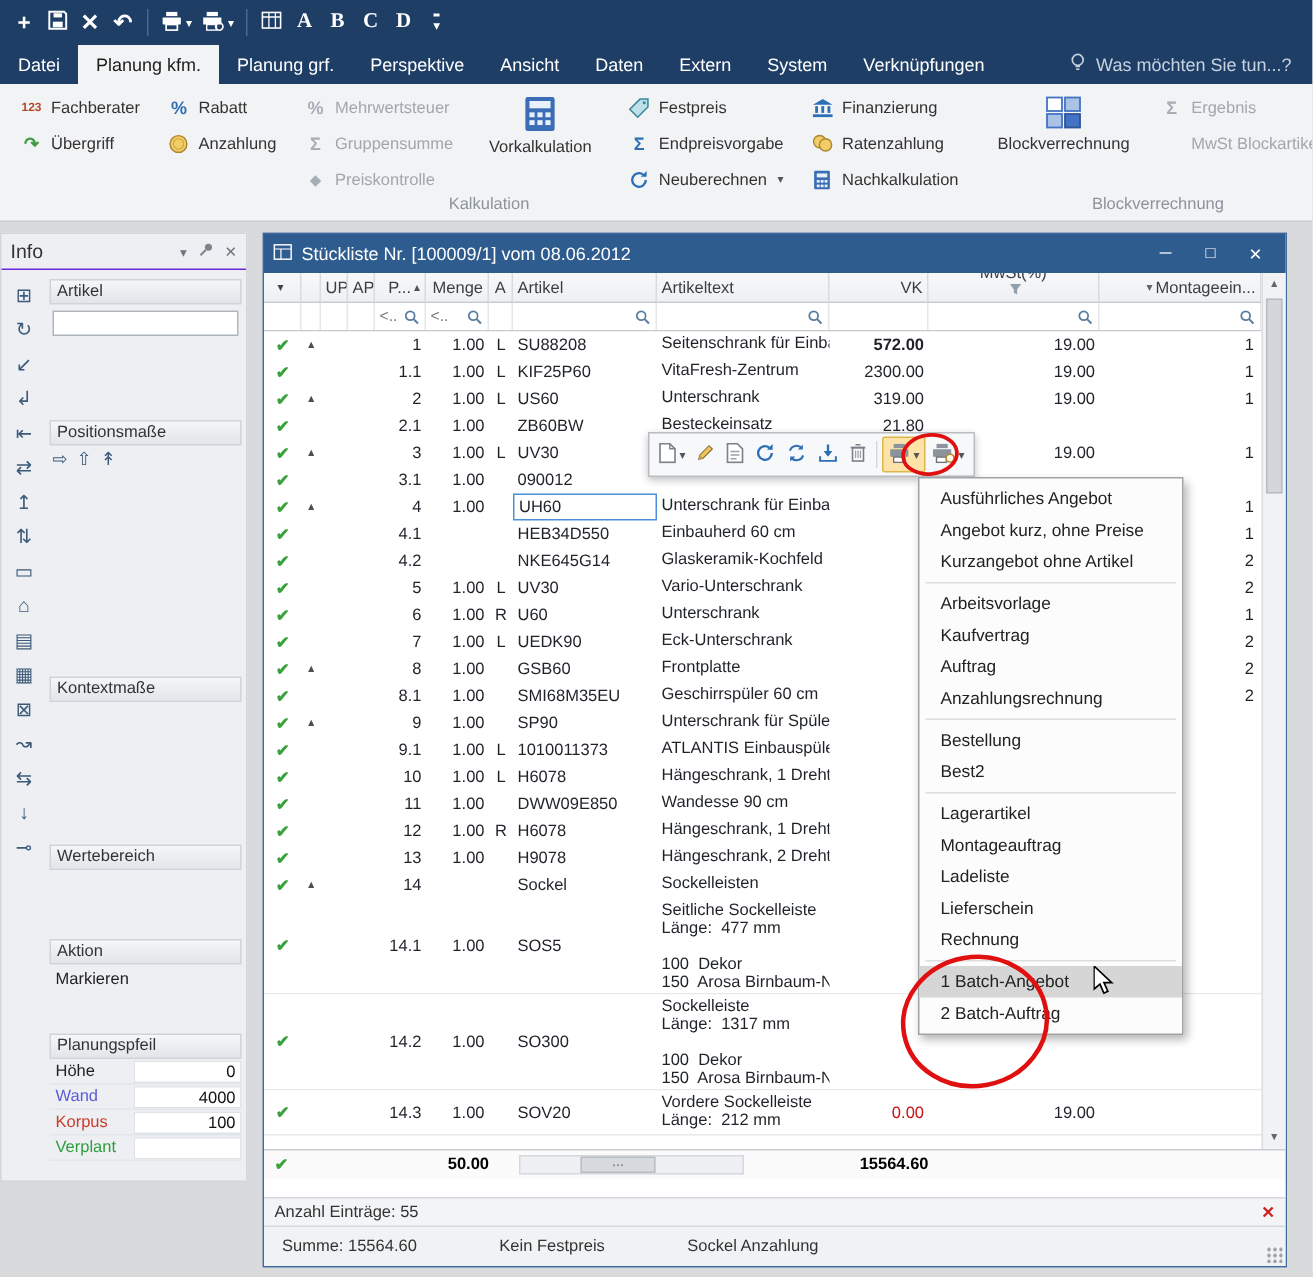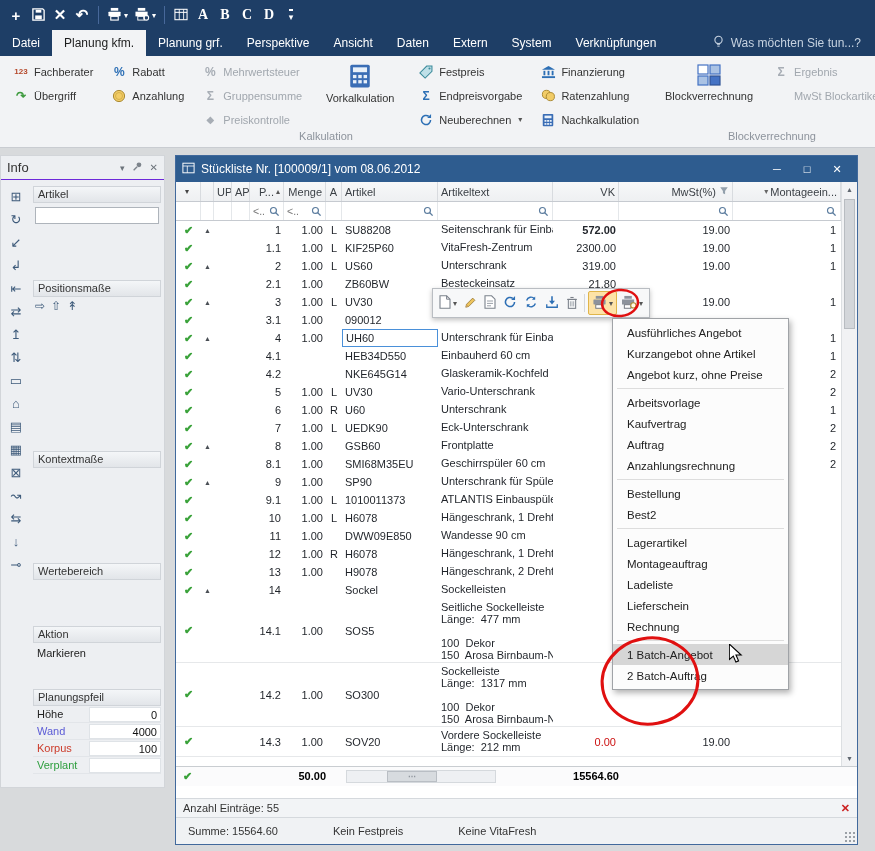--- a/index.html
+++ b/index.html
@@ -466,21 +466,21 @@
           </div>
           <div class="cell hc " style="width: 96px;">
             <span>Artikel</span>
           </div>
           <div class="cell hc " style="width: 115px;">
             <span>Artikeltext</span>
           </div>
           <div class="cell hc a-r" style="width: 66px;">
             <span>VK</span>
           </div>
-          <div class="cell hc a-r" style="width: 114px;">
+          <div class="cell hc a-r" style="width: 114px; flex-direction: column;">
             <span>MwSt(%)</span>
             <span style="margin-left:3px"><svg width="10" height="10" viewBox="0 0 12 12">
                 <path d="M1.5 1.5h9L7.3 6v4L4.7 8.6V6z" fill="#93a0ac"></path>
               </svg></span>
           </div>
           <div class="cell hc a-r" style="width: 108px;">
             <span class="dd" style="color:#666;margin-right:2px">▾</span>
             <span>Montageein...</span>
           </div>
         </div>
@@ -1001,21 +1001,21 @@
     <span class="tot-vk">15564.60</span>
   </div>
   <div class="wspacer"></div>
   <div class="entries">
     <span>Anzahl Einträge: 55</span>
     <span class="eclose">✕</span>
   </div>
   <div class="statusbar">
     <span>Summe: 15564.60</span>
     <span>Kein Festpreis</span>
-    <span>Keine VitaFresh</span>
+    <span>Sockel Anzahlung</span>
     <span class="grip"></span>
   </div>
 </div>
 
 <div class="float-toolbar">
     <div class="ft-btn">
       <span><svg width="12" height="14" viewBox="0 0 12 14">
           <path d="M1 .8h6.6L11 4.2v9H1z" fill="#fff" stroke="#7b828c" stroke-width="1.1"></path>
           <path d="M7.6 .8v3.4H11" fill="none" stroke="#7b828c"></path>
         </svg></span>
@@ -1082,22 +1082,22 @@
           <rect x="3.5" y="10.4" width="7" height="3.8" fill="#fff" stroke="#6e747d"></rect>
           <circle cx="13.2" cy="11.2" r="2.8" fill="#fffbe6" stroke="#b08d2f" stroke-width="1.1"></circle>
           <line x1="15.1" y1="13.1" x2="16.6" y2="14.6" stroke="#b08d2f" stroke-width="1.3"></line>
         </svg></span>
       <span class="dd">▾</span>
     </div>
   </div>
 
 <div class="ctx-menu">
     <div class="ctx-item">Ausführliches Angebot</div>
+    <div class="ctx-item">Angebot kurz, ohne Preise</div>
     <div class="ctx-item">Kurzangebot ohne Artikel</div>
-    <div class="ctx-item">Angebot kurz, ohne Preise</div>
     <div class="ctx-sep"></div>
     <div class="ctx-item">Arbeitsvorlage</div>
     <div class="ctx-item">Kaufvertrag</div>
     <div class="ctx-item">Auftrag</div>
     <div class="ctx-item">Anzahlungsrechnung</div>
     <div class="ctx-sep"></div>
     <div class="ctx-item">Bestellung</div>
     <div class="ctx-item">Best2</div>
     <div class="ctx-sep"></div>
     <div class="ctx-item">Lagerartikel</div>

